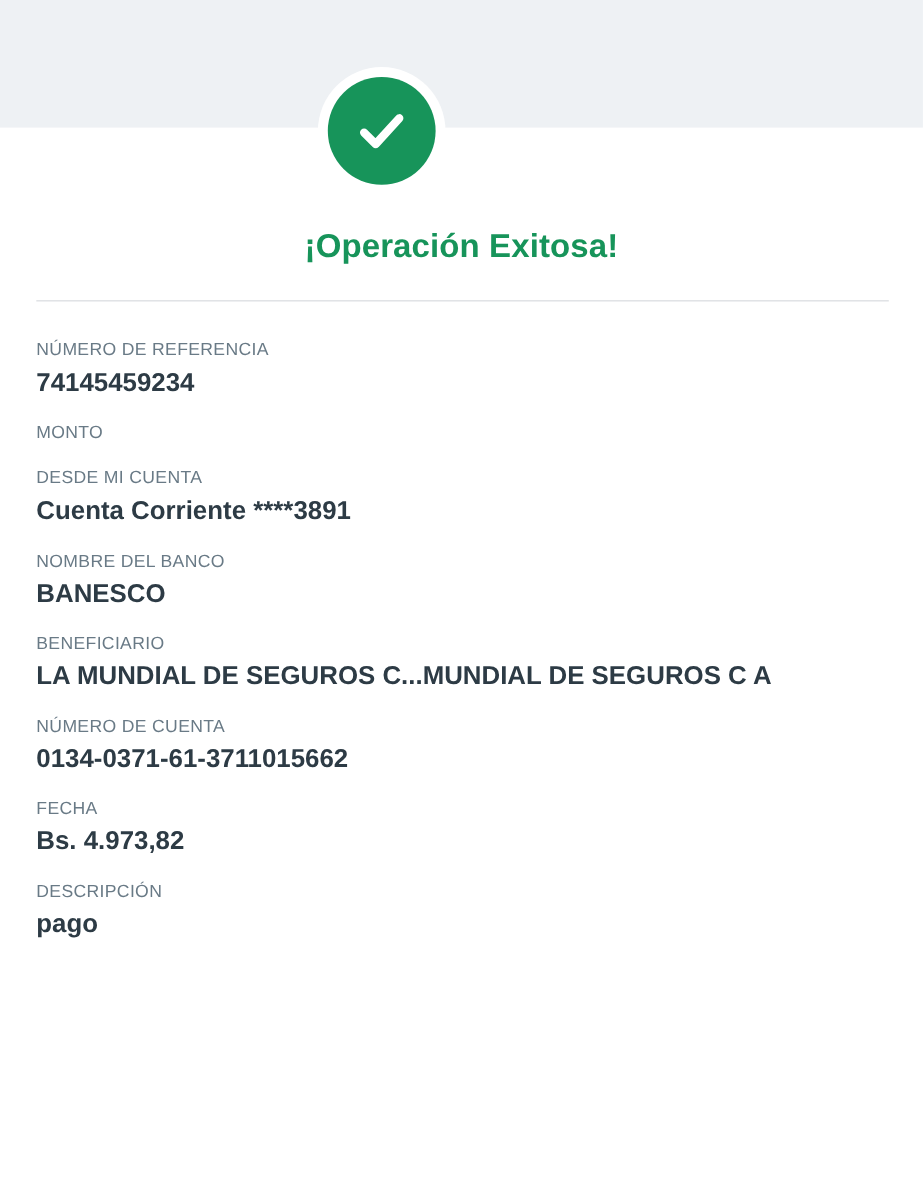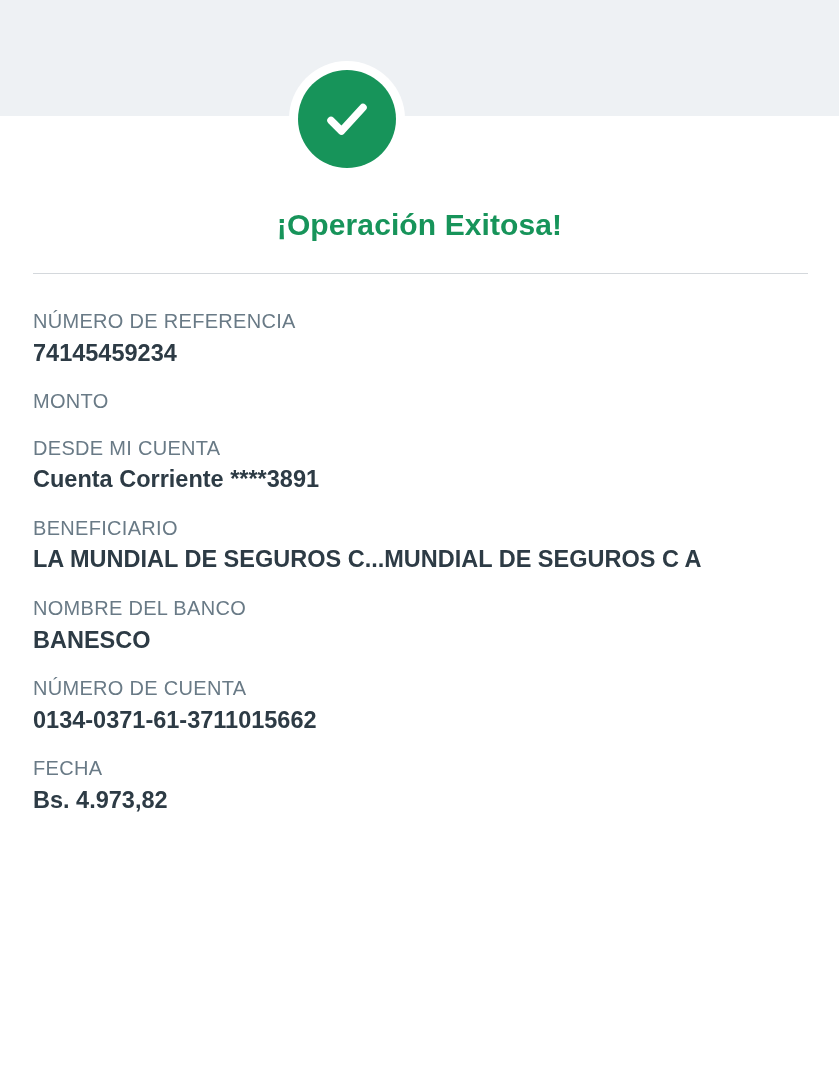--- a/index.html
+++ b/index.html
@@ -67,21 +67,21 @@
     background: #d4d8dc;
   }
   .details {
     position: absolute;
     top: 309px;
     left: 33px;
     width: 790px;
   }
   .field { margin-bottom: 21px; }
   .field-label {
-    font-size: 20px;
+    font-size: 16px;
     color: #697a86;
     letter-spacing: 0.3px;
     line-height: 1.28;
     font-weight: 400;
   }
   .field-value {
     font-size: 23.5px;
     color: #2d3b45;
     font-weight: 700;
     line-height: 1.3;
@@ -118,34 +118,38 @@
     <div class="field">
       <div class="field-label">MONTO</div>
     </div>
 
     <div class="field">
       <div class="field-label">DESDE MI CUENTA</div>
       <div class="field-value">Cuenta Corriente ****3891</div>
     </div>
 
     <div class="field">
-      <div class="field-label">BENEFICIARIO</div>
-      <div class="field-value">LA MUNDIAL DE SEGUROS C...MUNDIAL DE SEGUROS C A</div>
+      <div class="field-label">NOMBRE DEL BANCO</div>
+      <div class="field-value">BANESCO</div>
     </div>
 
     <div class="field">
-      <div class="field-label">NOMBRE DEL BANCO</div>
-      <div class="field-value">BANESCO</div>
+      <div class="field-label">BENEFICIARIO</div>
+      <div class="field-value">LA MUNDIAL DE SEGUROS C...MUNDIAL DE SEGUROS C A</div>
     </div>
 
     <div class="field">
       <div class="field-label">NÚMERO DE CUENTA</div>
       <div class="field-value">0134-0371-61-3711015662</div>
     </div>
 
     <div class="field">
       <div class="field-label">FECHA</div>
       <div class="field-value">Bs. 4.973,82</div>
     </div>
 
+    <div class="field">
+      <div class="field-label">DESCRIPCIÓN</div>
+      <div class="field-value">pago</div>
+    </div>
 
   </div>
 </div>
 
 </body></html>

